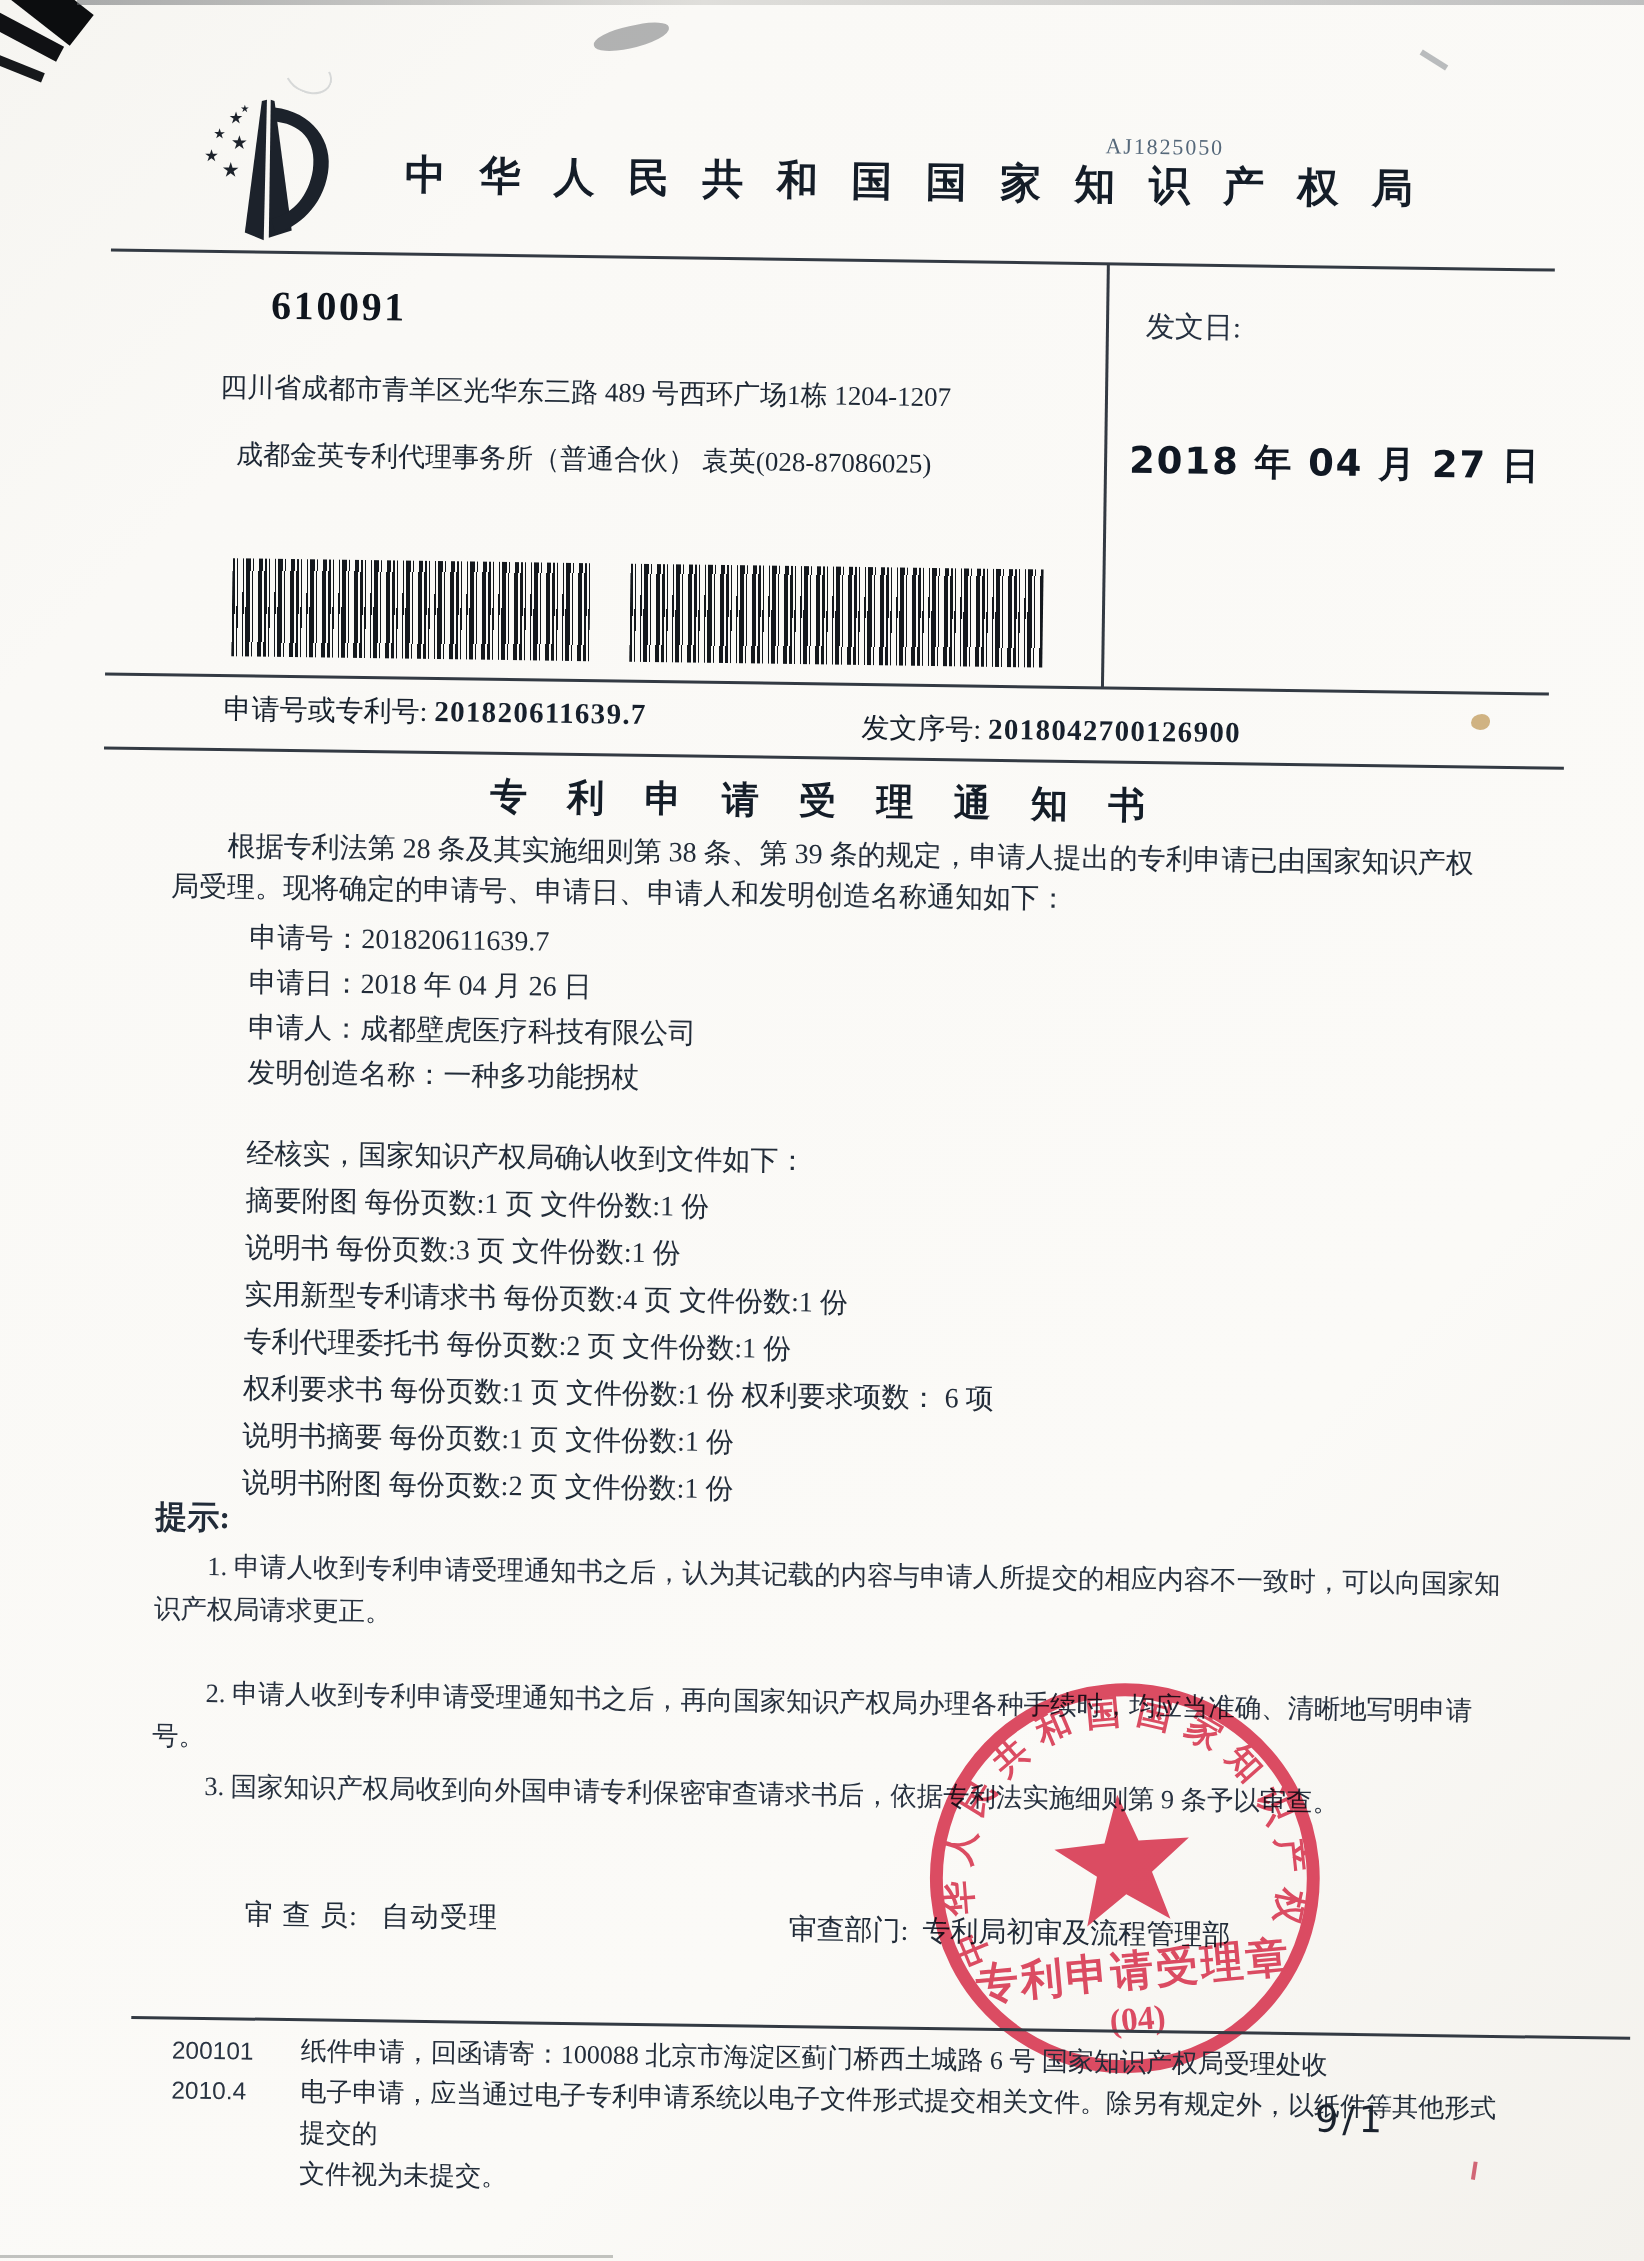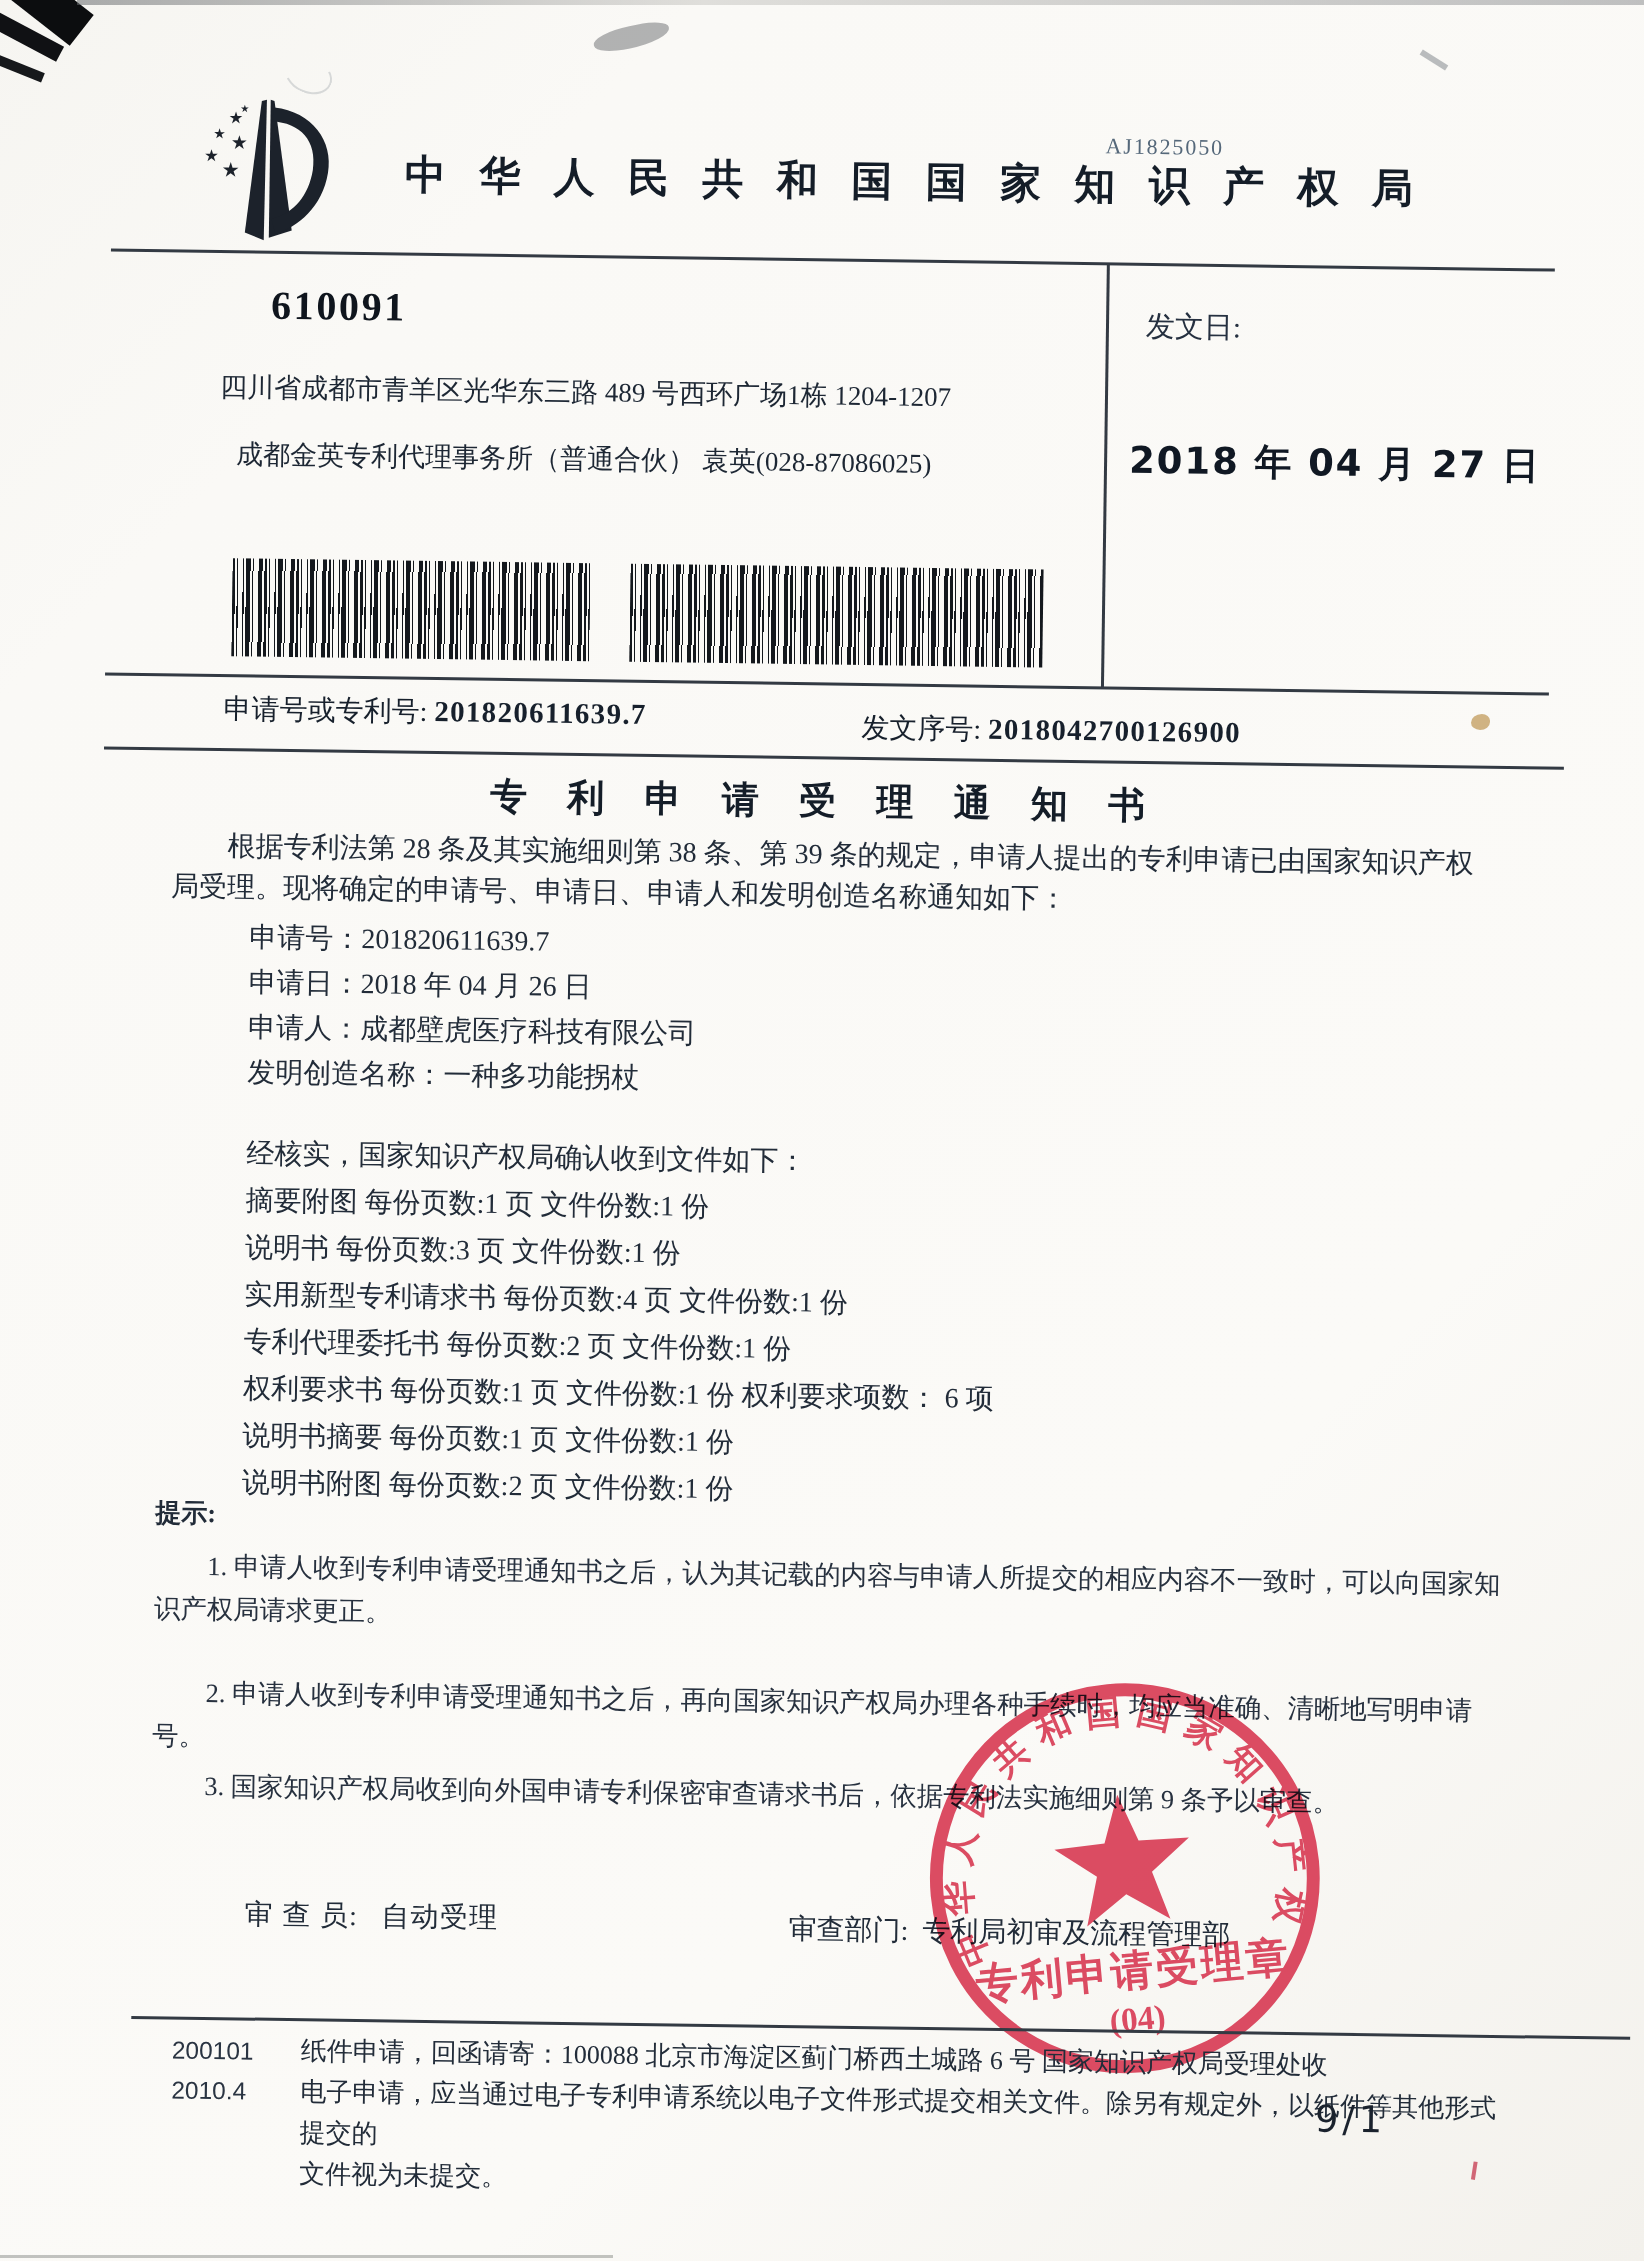--- a/index.html
+++ b/index.html
@@ -38,21 +38,21 @@
   .appno-row b{font-size:29px;letter-spacing:1.3px;}
   .serial-group{position:absolute;left:638px;top:10.3px;}
   .rule3{left:100px;top:756px;width:1460px;}
   
   .notice-title{left:274px;top:776px;width:1096px;text-align:center;font-size:37px;font-weight:700;
     letter-spacing:15.5px;color:#141d28;}
   .intro{left:169px;top:833px;width:1326px;font-size:28px;line-height:41px;text-indent:2em;color:#222c39;}
   .fields{left:248px;top:922px;font-size:28px;line-height:45px;color:#222c39;}
   .received{left:248px;top:1137px;font-size:28px;line-height:47px;color:#222c39;}
   
-  .tips-label{left:162px;top:1504px;font-size:26px;font-weight:600;color:#222c39;}
+  .tips-label{left:162px;top:1504px;font-size:32px;font-weight:600;color:#222c39;}
   .tips{left:162px;top:1541px;width:1349px;font-size:26.4px;line-height:43px;color:#27313f;}
   .tips p{margin:0;text-indent:2em;}
   .tips p.t1{margin-top:11.6px;}
   .tips p.t2{margin-top:41px;}
   .tips p.t3{margin-top:7.7px;}
   
   .examiner{left:257px;top:1903px;font-size:28px;color:#222c39;letter-spacing:1.3px;}
   .department{left:801px;top:1910px;font-size:28px;color:#222c39;}
   .gap{display:inline-block;width:23px;}
   

